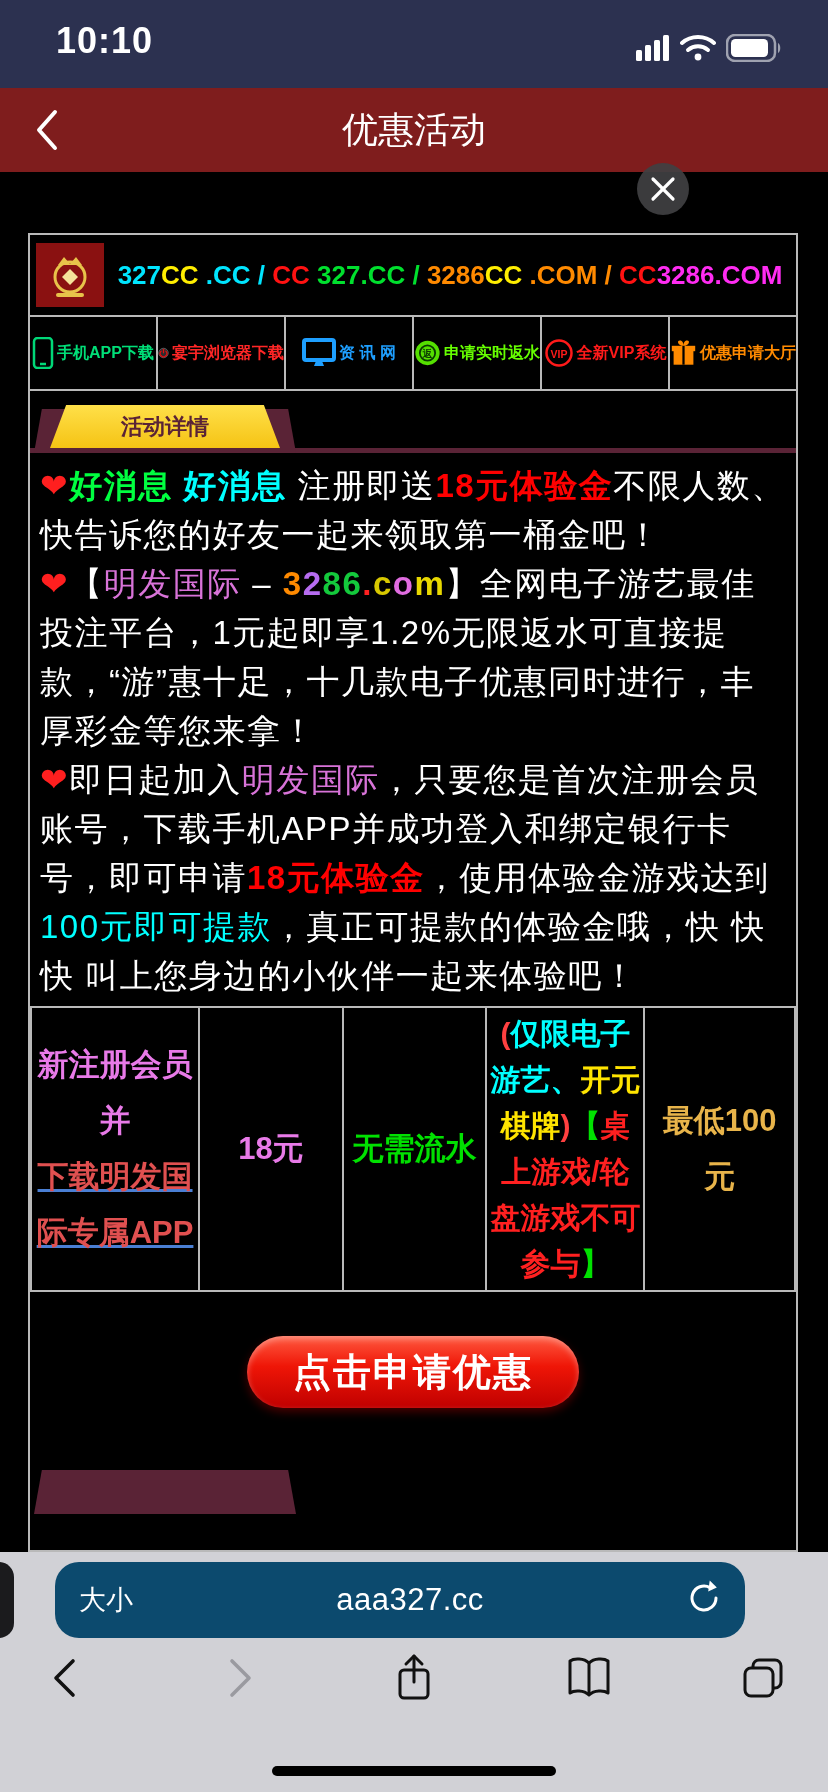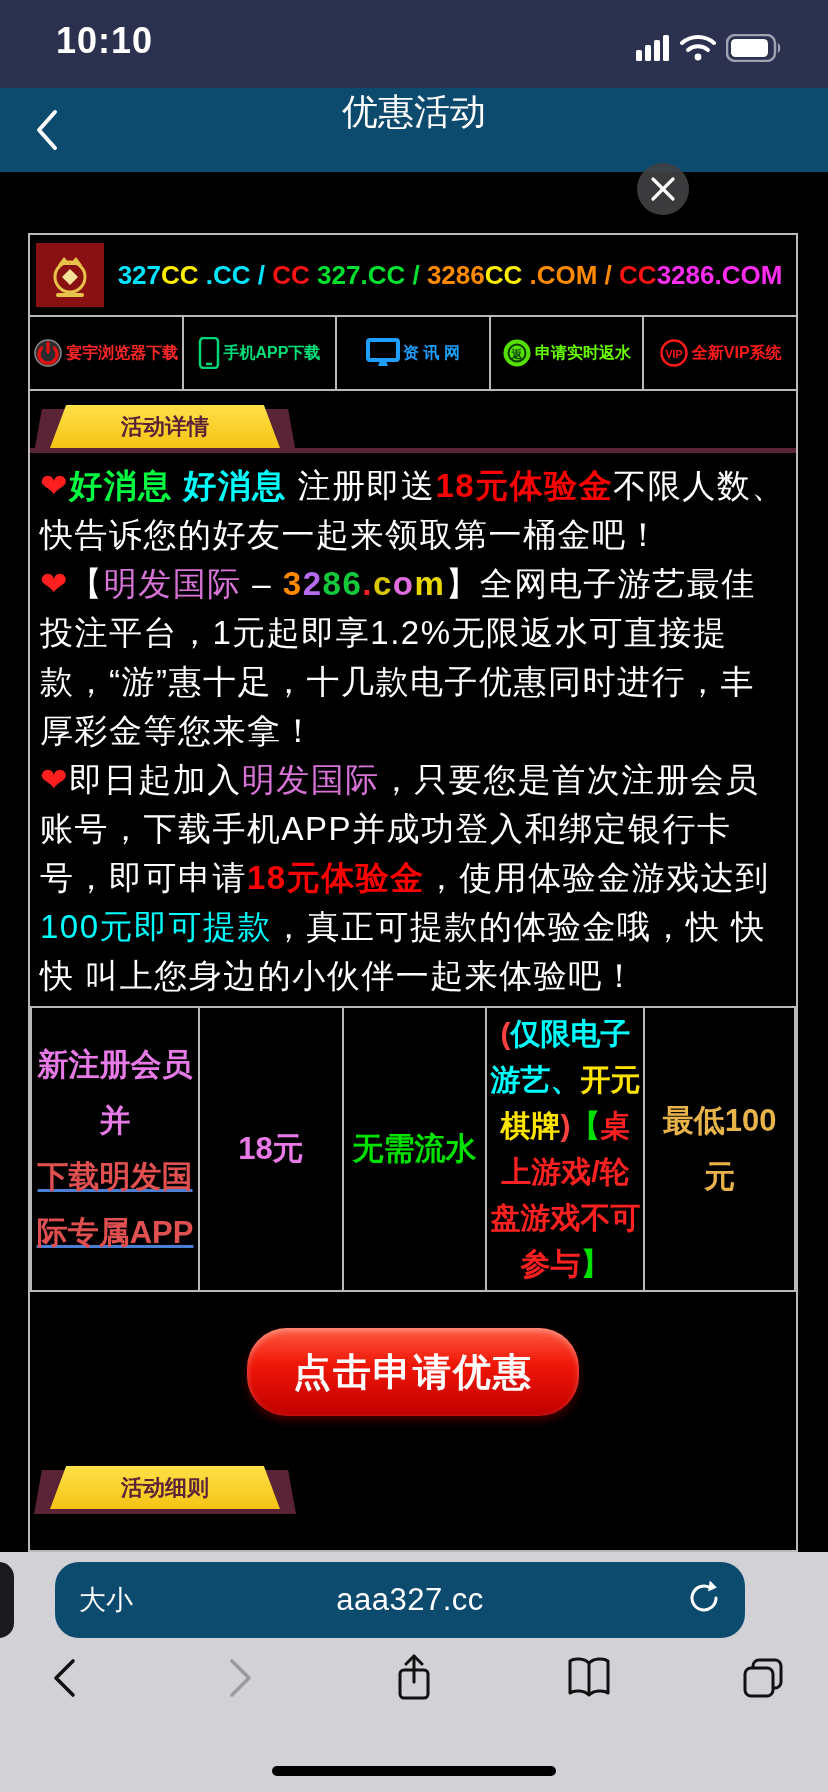--- a/index.html
+++ b/index.html
@@ -7,22 +7,22 @@
          font-family:"Liberation Sans","DejaVu Sans",sans-serif;}
 
   
   .status-bar{position:absolute;top:0;left:0;width:828px;height:88px;background:#2c3150;
               box-sizing:border-box;display:flex;align-items:flex-end;justify-content:space-between;
               padding:0 44px 26px 56px;}
   .time{color:#fff;font-size:36px;font-weight:bold;letter-spacing:1px;}
   .status-icons{display:flex;align-items:center;gap:10px;}
 
   
-  .nav-bar{position:absolute;top:88px;left:0;width:828px;height:84px;background:#0c4a6e;
-           display:flex;align-items:flex-start;justify-content:center;}
+  .nav-bar{position:absolute;top:88px;left:0;width:828px;height:84px;background:#7f1d1d;
+           display:flex;align-items:center;justify-content:center;}
   .nav-back{position:absolute;left:22px;top:16px;width:52px;height:52px;cursor:pointer;}
   .nav-title{color:#fff;font-size:36px;}
 
   
   .page{position:absolute;top:172px;left:0;width:828px;height:1380px;background:#000;}
   .close-btn{position:absolute;top:-9px;left:637px;width:52px;height:52px;border-radius:50%;
              background:rgba(64,64,66,.92);display:flex;align-items:center;justify-content:center;cursor:pointer;}
 
   .content-box{position:absolute;top:61px;left:28px;width:770px;height:1319px;
                border:2px solid #b9b9b9;box-sizing:border-box;background:#000;overflow:hidden;}
@@ -54,21 +54,21 @@
 
   table.promo-table{width:100%;border-collapse:collapse;margin-top:6px;table-layout:fixed;}
   .promo-table th{background:#6b3b06;color:#ffe400;font-size:31px;font-weight:bold;
                   border:2px solid #b9b9b9;height:46px;padding:0;}
   .promo-table td{border:2px solid #b9b9b9;text-align:center;vertical-align:middle;
                   font-size:31px;font-weight:bold;height:282px;line-height:56px;padding:0 2px;}
   td.game-limit{line-height:46px;font-size:30px;}
   .cell-link{cursor:pointer;}
 
   .btn-wrap{height:160px;display:flex;align-items:center;justify-content:center;}
-  .apply-btn{width:332px;height:88px;border:none;border-radius:40px;cursor:pointer;
+  .apply-btn{width:332px;height:72px;border:none;border-radius:40px;cursor:pointer;
              background:linear-gradient(180deg,#ff5a40 0%,#ef1607 42%,#c00000 100%);
              box-shadow:0 4px 10px rgba(120,0,0,.6), inset 0 3px 6px rgba(255,255,255,.35);
              color:#fff;font-size:38px;font-weight:bold;letter-spacing:2px;
              font-family:"Liberation Sans","DejaVu Sans",sans-serif;}
 
   
   .bottom-chrome{position:absolute;top:1552px;left:0;width:828px;height:240px;background:#d1d1d6;}
   .left-pill{position:absolute;left:-16px;top:10px;width:30px;height:76px;background:#1b1b1d;border-radius:22px;}
   .url-pill{position:absolute;left:55px;top:10px;width:690px;height:76px;background:#0c4a6e;border-radius:24px;
             display:flex;align-items:center;justify-content:space-between;box-sizing:border-box;
@@ -134,55 +134,64 @@
             <path d="M14 16 L20 8 L26 15 L32 8 L38 16 Z" fill="#e8c34a"></path>
             <path d="M18 28 L26 20 L34 28 L26 36 Z" fill="#f5e29a"></path>
             <rect x="12" y="44" width="28" height="4" rx="2" fill="#e8c34a"></rect>
           </svg>
         </span>
         <span class="domains"><span style="color: rgb(0, 229, 255);">327</span><span style="color: rgb(255, 238, 0);">CC</span><span style="color: rgb(0, 229, 255);"> .CC</span><span style="color: rgb(0, 229, 255);">  /  </span><span style="color: rgb(255, 18, 18);">CC </span><span style="color: rgb(0, 224, 46);">327.CC</span><span style="color: rgb(0, 224, 46);">  /  </span><span style="color: rgb(255, 138, 0);">3286</span><span style="color: rgb(255, 238, 0);">CC</span><span style="color: rgb(255, 138, 0);"> .COM</span><span style="color: rgb(255, 138, 0);">  /  </span><span style="color: rgb(255, 18, 18);">CC</span><span style="color: rgb(255, 44, 242);">3286.COM</span></span>
       </div>
 
       <div class="quick-nav">
         <div class="qn-cell">
+          <svg width="22" height="32" viewBox="0 0 22 32">
+            <rect x="2" y="1" width="18" height="30" rx="3.5" stroke="#00d878" stroke-width="2.5" fill="none"></rect>
+            <line x1="8" y1="27" x2="14" y2="27" stroke="#00d878" stroke-width="2.5"></line>
+          </svg>
+          <span class="qn-label" style="color: rgb(0, 223, 120);">手机APP下载</span>
+        </div>
+        <div class="qn-cell">
           <svg width="30" height="30" viewBox="0 0 30 30">
             <circle cx="15" cy="15" r="13" fill="#2c2c2e" stroke="#8a8a8e" stroke-width="1.5"></circle>
             <path d="M8.5 10 A9 9 0 1 0 21.5 10" stroke="#e01010" stroke-width="3.5" fill="none" stroke-linecap="round"></path>
             <line x1="15" y1="5" x2="15" y2="14" stroke="#e01010" stroke-width="3.5" stroke-linecap="round"></line>
           </svg>
           <span class="qn-label" style="color: rgb(255, 38, 38);">宴宇浏览器下载</span>
         </div>
         <div class="qn-cell">
-          <svg width="22" height="32" viewBox="0 0 22 32">
-            <rect x="2" y="1" width="18" height="30" rx="3.5" stroke="#00d878" stroke-width="2.5" fill="none"></rect>
-            <line x1="8" y1="27" x2="14" y2="27" stroke="#00d878" stroke-width="2.5"></line>
-          </svg>
-          <span class="qn-label" style="color: rgb(0, 223, 120);">手机APP下载</span>
-        </div>
-        <div class="qn-cell">
           <svg width="34" height="30" viewBox="0 0 34 30">
             <rect x="2" y="2" width="30" height="20" rx="2" stroke="#1e9fff" stroke-width="4" fill="none"></rect>
             <path d="M12 28 L22 28 L20 23 L14 23 Z" fill="#1e9fff"></path>
           </svg>
           <span class="qn-label" style="color: rgb(30, 159, 255);">资 讯 网</span>
         </div>
         <div class="qn-cell">
           <svg width="30" height="30" viewBox="0 0 30 30">
             <circle cx="15" cy="15" r="13.5" fill="#55e000"></circle>
             <circle cx="15" cy="15" r="8.5" fill="none" stroke="#0a3a00" stroke-width="2"></circle>
             <text x="15" y="19.5" text-anchor="middle" font-size="11" font-weight="bold" fill="#0a3a00">返</text>
           </svg>
           <span class="qn-label" style="color: rgb(102, 255, 0);">申请实时返水</span>
         </div>
         <div class="qn-cell">
           <svg width="30" height="30" viewBox="0 0 30 30">
             <circle cx="15" cy="15" r="12.5" fill="none" stroke="#ff1a1a" stroke-width="2.5"></circle>
             <text x="15" y="19.5" text-anchor="middle" font-size="10.5" font-weight="bold" fill="#ff1a1a">VIP</text>
           </svg>
           <span class="qn-label" style="color: rgb(255, 26, 26);">全新VIP系统</span>
+        </div>
+        <div class="qn-cell">
+          <svg width="30" height="30" viewBox="0 0 30 30">
+            <rect x="4" y="12" width="22" height="16" fill="#ff8a00"></rect>
+            <rect x="2" y="7" width="26" height="6" fill="#ff8a00"></rect>
+            <line x1="15" y1="7" x2="15" y2="28" stroke="#000" stroke-width="2.5"></line>
+            <path d="M15 7 C9 7 7 1 11 1 C14 1 15 4 15 7 C15 4 16 1 19 1 C23 1 21 7 15 7 Z" fill="#ff8a00"></path>
+          </svg>
+          <span class="qn-label" style="color: rgb(255, 138, 0);">优惠申请大厅</span>
         </div>
       </div>
 
       <div class="ribbon">
         <div class="ribbon-line"></div>
         <div class="ribbon-flag">
           <div class="ribbon-back"></div>
           <div class="ribbon-front">活动详情</div>
         </div>
       </div>
@@ -217,21 +226,20 @@
         </table>
 
       <div class="btn-wrap">
         <button class="apply-btn">点击申请优惠</button>
       </div>
 
       <div class="ribbon">
 
         <div class="ribbon-flag">
           <div class="ribbon-back"></div>
-          <div class="ribbon-front">活动细则</div>
         </div>
       </div>
 
     </div>
   </div>
 
   <div class="bottom-chrome">
     <div class="left-pill"></div>
 
     <div class="url-pill">

